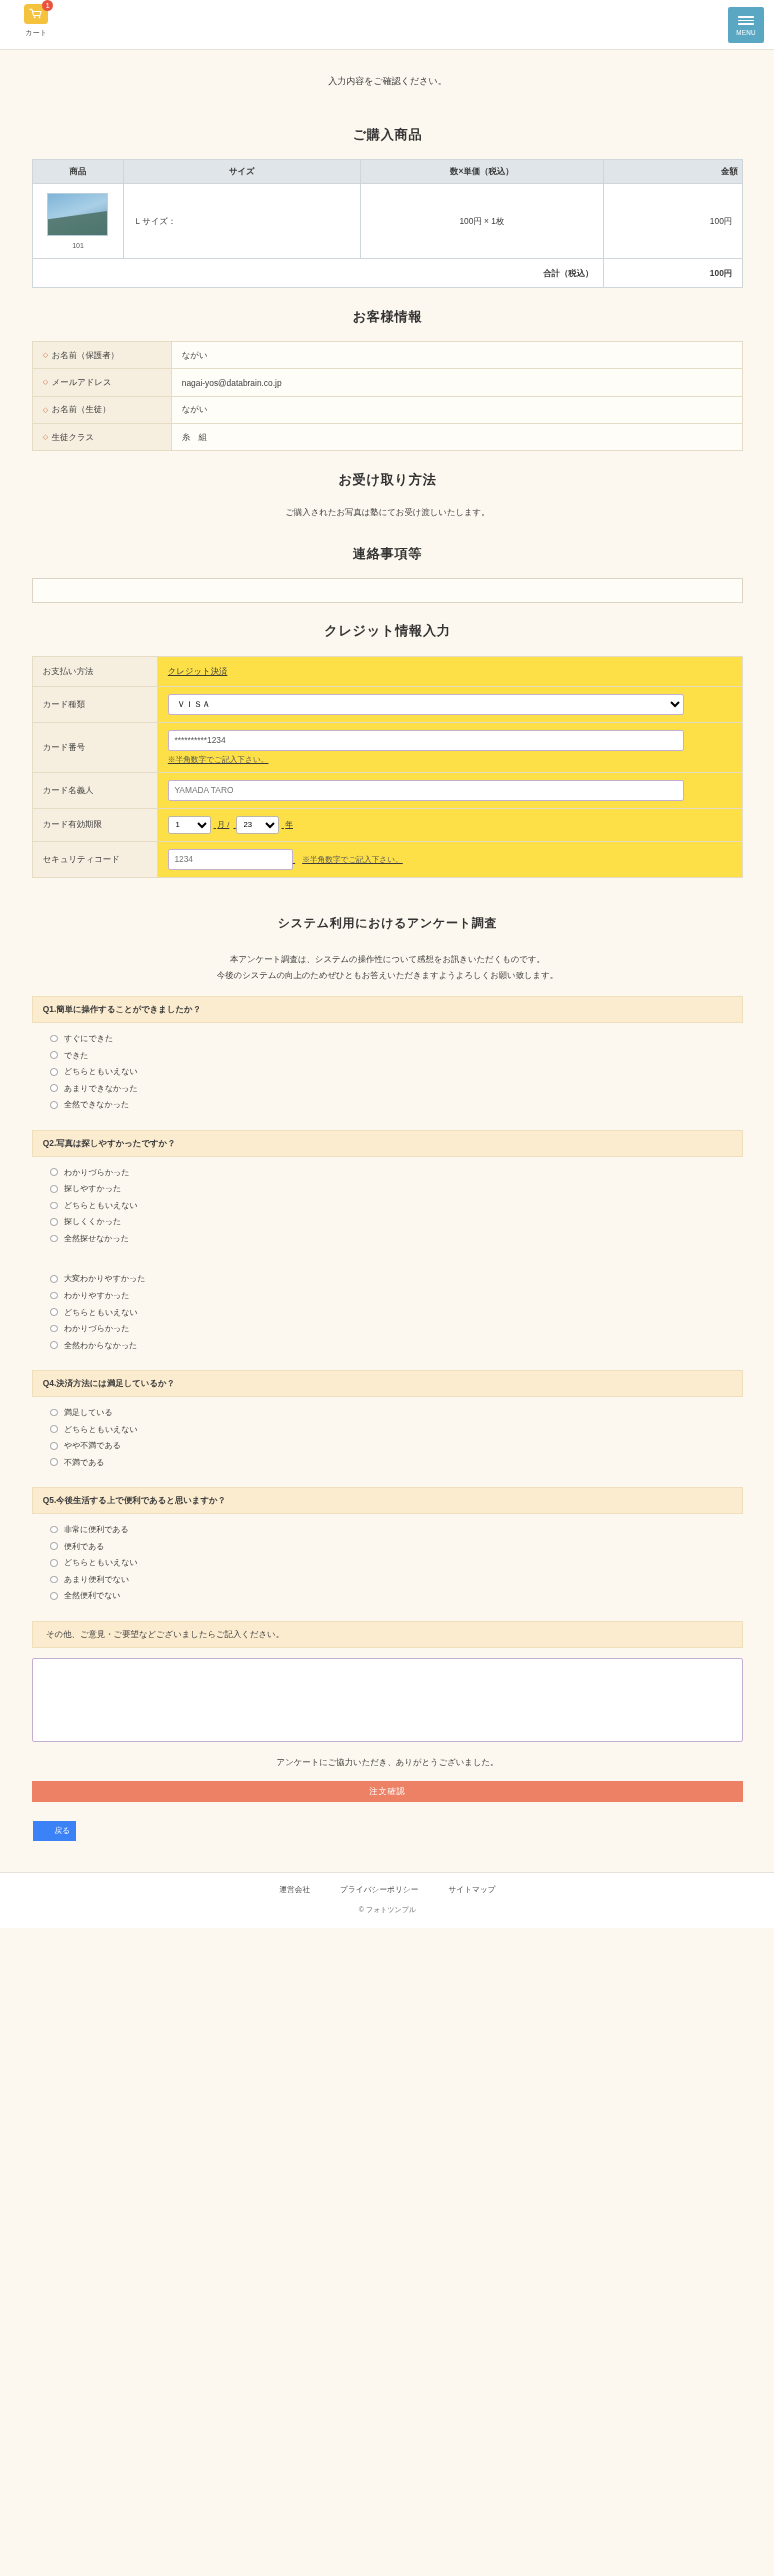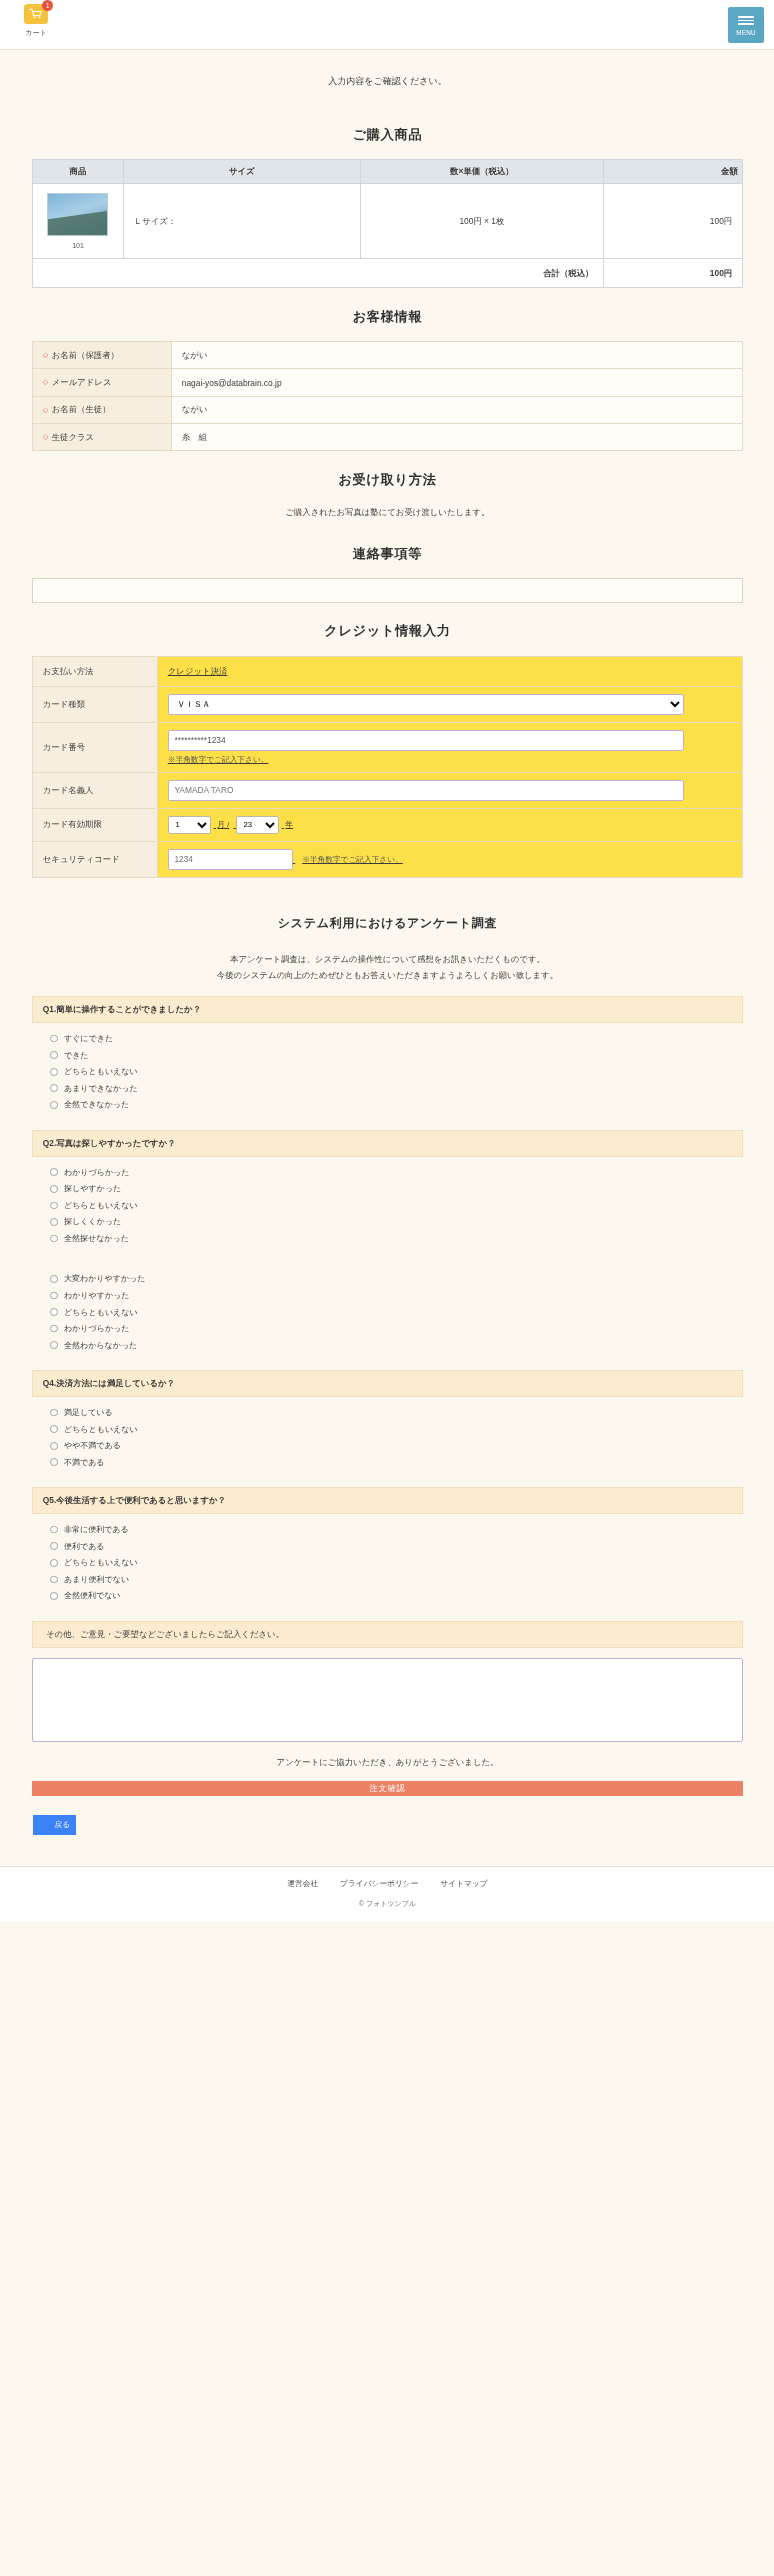--- a/index.html
+++ b/index.html
@@ -258,21 +258,21 @@
     font-family:"Liberation Sans", sans-serif;
     font-size:8.4px;
     padding:5.6px;
     resize:none;
   }
   .thanks { text-align:center; font-size:8.4px; padding:15.3px 0 9.8px;}
 
   
   .submit-btn {
     display:block;
-    width:711px; height:15px;
+    width:711px; height:21px;
     margin:2.8px auto 0;
     background:#ec8165;
     color:#fff;
     border:none;
     font-size:8.4px;
     font-family:"Liberation Sans", sans-serif;
     letter-spacing:0.7px;
     cursor:pointer;
   }
   .back-btn {
@@ -291,21 +291,21 @@
   
   .footer {
     margin-top:31px;
     background:#fff;
     border-top:0.7px solid #e7e2d8;
     padding:12.5px 0 7px;
   }
   .footer-links {
     display:flex;
     justify-content:center;
-    gap:22px;
+    gap:30px;
     font-size:7.7px;
     color:#4a4a4a;
   }
   .footer-links a { color:#4a4a4a; text-decoration:none;}
   .copyright {
     text-align:center;
     font-size:7px;
     color:#6a6a6a;
     padding:9.8px 0 5.6px;
   }

